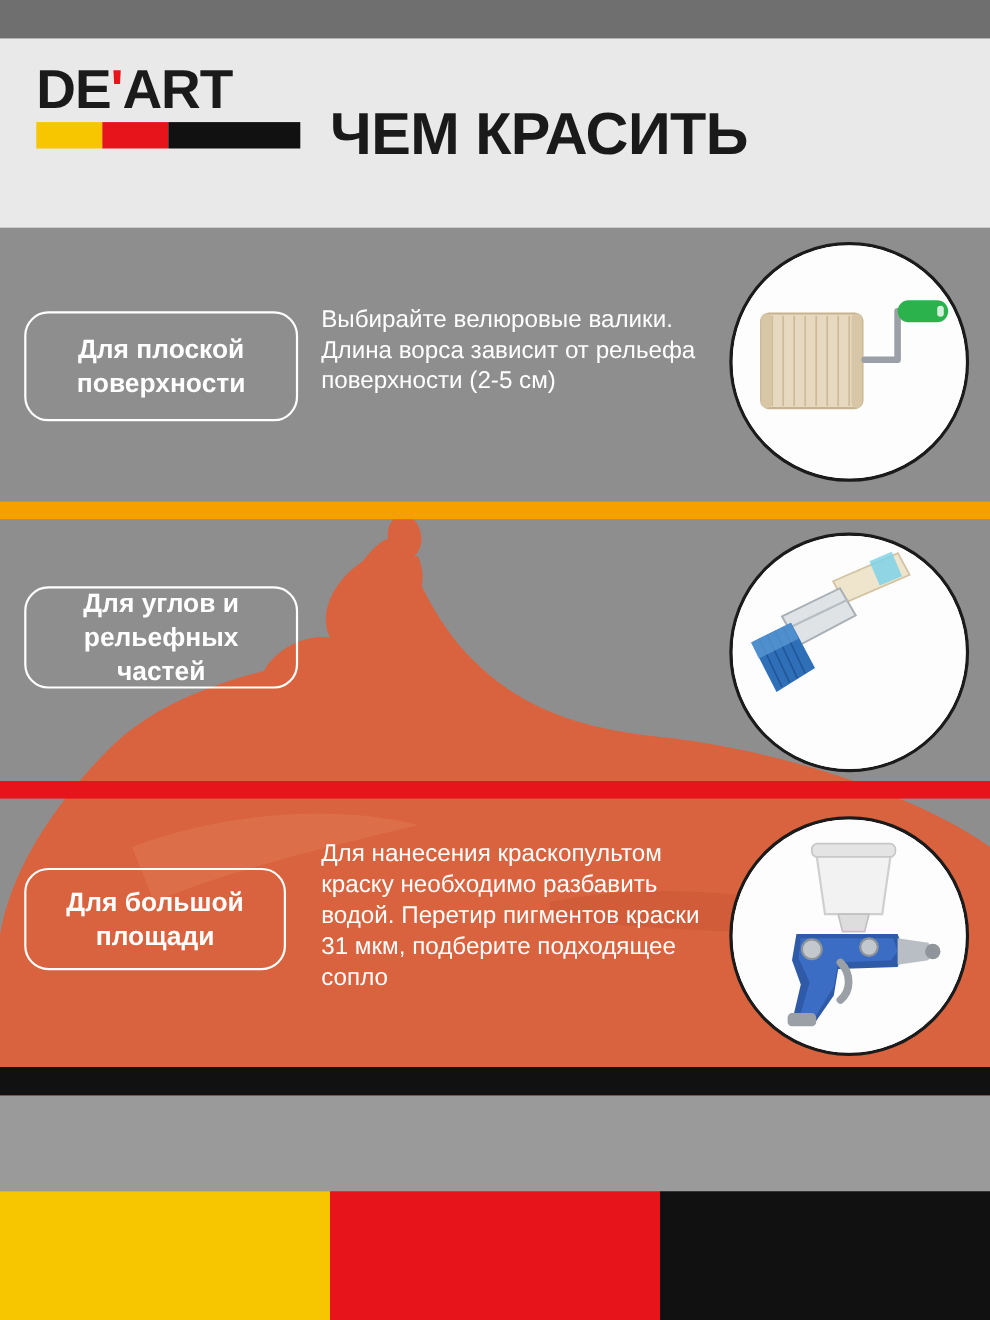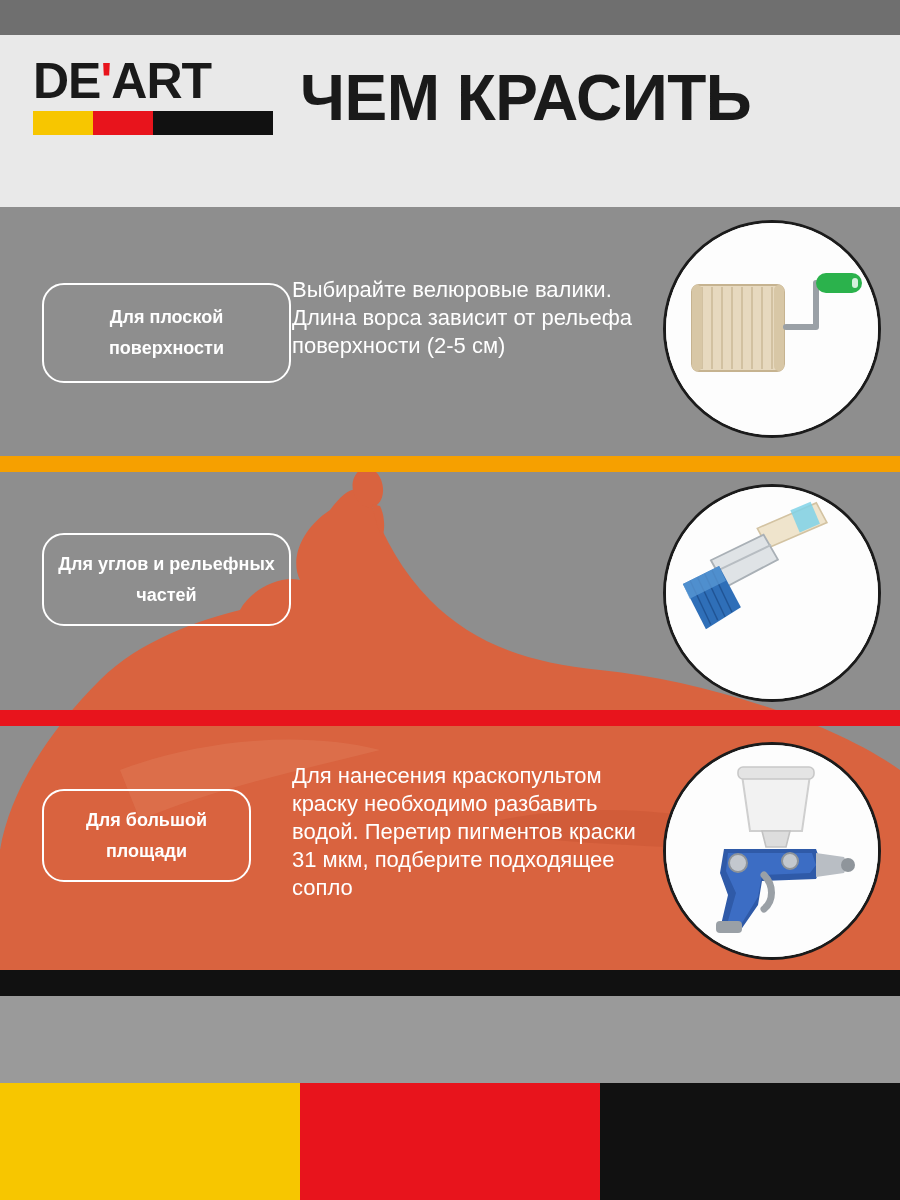--- a/index.html
+++ b/index.html
@@ -67,24 +67,24 @@
     height: 24px;
   }
   .fl-yellow { left: 0;   width: 60px;  background: #f7c600; }
   .fl-red    { left: 60px; width: 60px; background: #e8141c; }
   .fl-black  { left: 120px; width: 120px; background: #111111; }
 
   
   .title {
     position: absolute;
     left: 300px;
-    top: 66px;
+    top: 90px;
     font-family: "Liberation Sans", sans-serif;
     font-weight: bold;
-    font-size: 64px;
+    font-size: 54px;
     line-height: 64px;
     letter-spacing: -0.5px;
     color: #1a1a1a;
     white-space: nowrap;
   }
 
   
   .splash {
     position: absolute;
     left: 0;
@@ -95,32 +95,31 @@
   }
 
   .pill {
     position: absolute;
     box-sizing: border-box;
     border: 2px solid #ffffff;
     border-radius: 22px;
     color: #ffffff;
     font-family: "Liberation Sans", sans-serif;
     font-weight: bold;
-    font-size: 18px;
+    font-size: 24px;
     line-height: 31px;
     text-align: center;
     display: flex;
     align-items: center;
     justify-content: center;
     padding: 20px 14px;
-    margin-left: 20px;
   }
   .pill-1 { left: 22px; top: 283px; width: 249px; height: 100px; }
   .pill-2 { left: 22px; top: 533px; width: 249px; height: 93px; }
-  .pill-3 { left: 22px; top: 789px; width: 209px; height: 93px; }
+  .pill-3 { left: 22px; top: 789px; width: 238px; height: 93px; }
 
   .desc {
     position: absolute;
     color: #ffffff;
     font-family: "Liberation Sans", sans-serif;
     font-weight: normal;
     font-size: 22px;
     line-height: 28px;
   }
   .desc-1 { left: 292px; top: 276px; width: 345px; }

